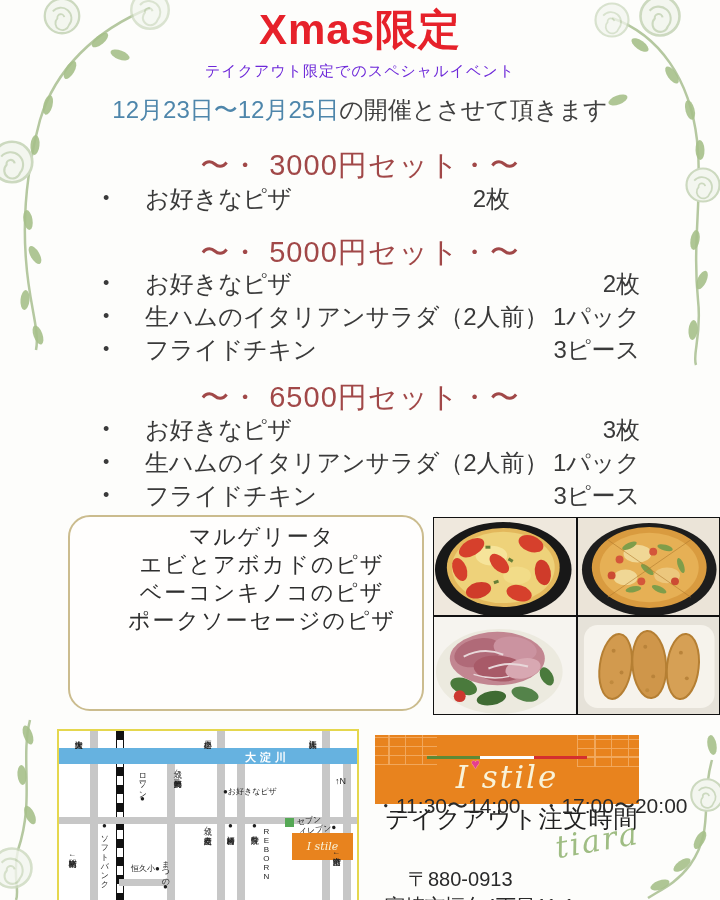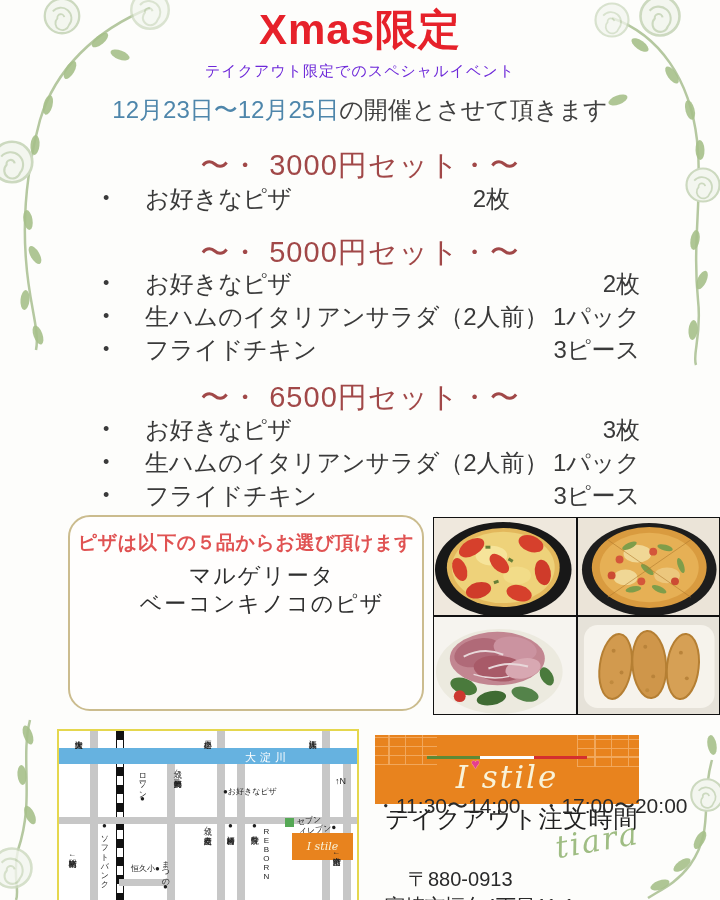--- a/index.html
+++ b/index.html
@@ -34,21 +34,21 @@
   .photo-cell svg{display:block;width:100%;height:100%;}
   
   .map{left:57px;top:729px;width:298px;height:171px;background:#fff;border:2px solid #e5d74e;overflow:hidden;}
   .map .road-v{position:absolute;top:0;bottom:-40px;width:8px;background:#c7c7c7;}
   .map .road-h{position:absolute;height:7px;background:#c7c7c7;}
   .map .rail{position:absolute;left:57px;top:0;bottom:-40px;width:6px;
      background:repeating-linear-gradient(180deg,#111 0 9px,#fff 9px 18px);border-left:1px solid #111;border-right:1px solid #111;}
   .map .river{position:absolute;left:0;right:0;top:17px;height:16px;background:#66b2e0;}
   .map .vlabel{position:absolute;writing-mode:vertical-rl;font-size:8px;line-height:1.1;color:#1d1d1d;letter-spacing:0;}
   .map .hlabel{position:absolute;font-size:8px;color:#1d1d1d;line-height:1.1;}
-  .map .river-name{position:absolute;left:186px;top:19px;font-size:11px;color:#fff;letter-spacing:4px;font-weight:normal;}
+  .map .river-name{position:absolute;left:186px;top:19px;font-size:11px;color:#fff;letter-spacing:4px;font-weight:bold;}
   .map .green-dot{position:absolute;left:226px;top:87px;width:9px;height:9px;background:#55a855;}
   .map .mini-logo{position:absolute;left:233px;top:102px;width:61px;height:27px;background:#e8831e;color:#f9f3d9;
       font-family:"DejaVu Serif",serif;font-style:italic;font-size:11px;text-align:center;line-height:27px;}
   
   .logo{left:375px;top:735px;width:264px;height:69px;background:#e8831e;overflow:hidden;}
   .logo .brick{position:absolute;width:66px;height:34px;opacity:.45;
       background:
         repeating-linear-gradient(0deg, rgba(255,220,180,.9) 0 1.5px, transparent 1.5px 9px),
         repeating-linear-gradient(90deg, rgba(255,220,180,.9) 0 1.5px, transparent 1.5px 17px);}
   .logo .tagline{position:absolute;top:5px;width:100%;text-align:center;color:#fff;font-size:11px;font-weight:bold;letter-spacing:3px;}
@@ -165,24 +165,25 @@
   <span>生ハムのイタリアンサラダ（2人前）</span>
   <span class="qty">1パック</span>
 </div>
 <div class="abs item-row rows2 z1" style="top:479px;">
   <span class="blt">•</span>
   <span>フライドチキン</span>
   <span class="qty">3ピース</span>
 </div>
 
 <div class="abs pizza-box z1">
-  <div class="hd">ピザは以下の５品からお選び頂けます</div>
   <div class="opts">
     <div class="opt">マルゲリータ</div>
+    <div class="opt">エビとアボカドのピザ</div>
     <div class="opt">ベーコンキノコのピザ</div>
+    <div class="opt">ポークソーセージのピザ</div>
   </div>
 </div>
 
 <div class="abs photo-grid z1">
   <div class="photo-cell">
     <svg viewBox="0 0 143 98" preserveAspectRatio="none">
       <rect width="143" height="98" fill="#efe8dd"></rect>
       <ellipse cx="70" cy="52" rx="69" ry="48" fill="#181818"></ellipse>
       <ellipse cx="70" cy="50" rx="57" ry="40" fill="#e3b85c"></ellipse>
       <ellipse cx="70" cy="50" rx="52" ry="36" fill="#eed27a"></ellipse>

